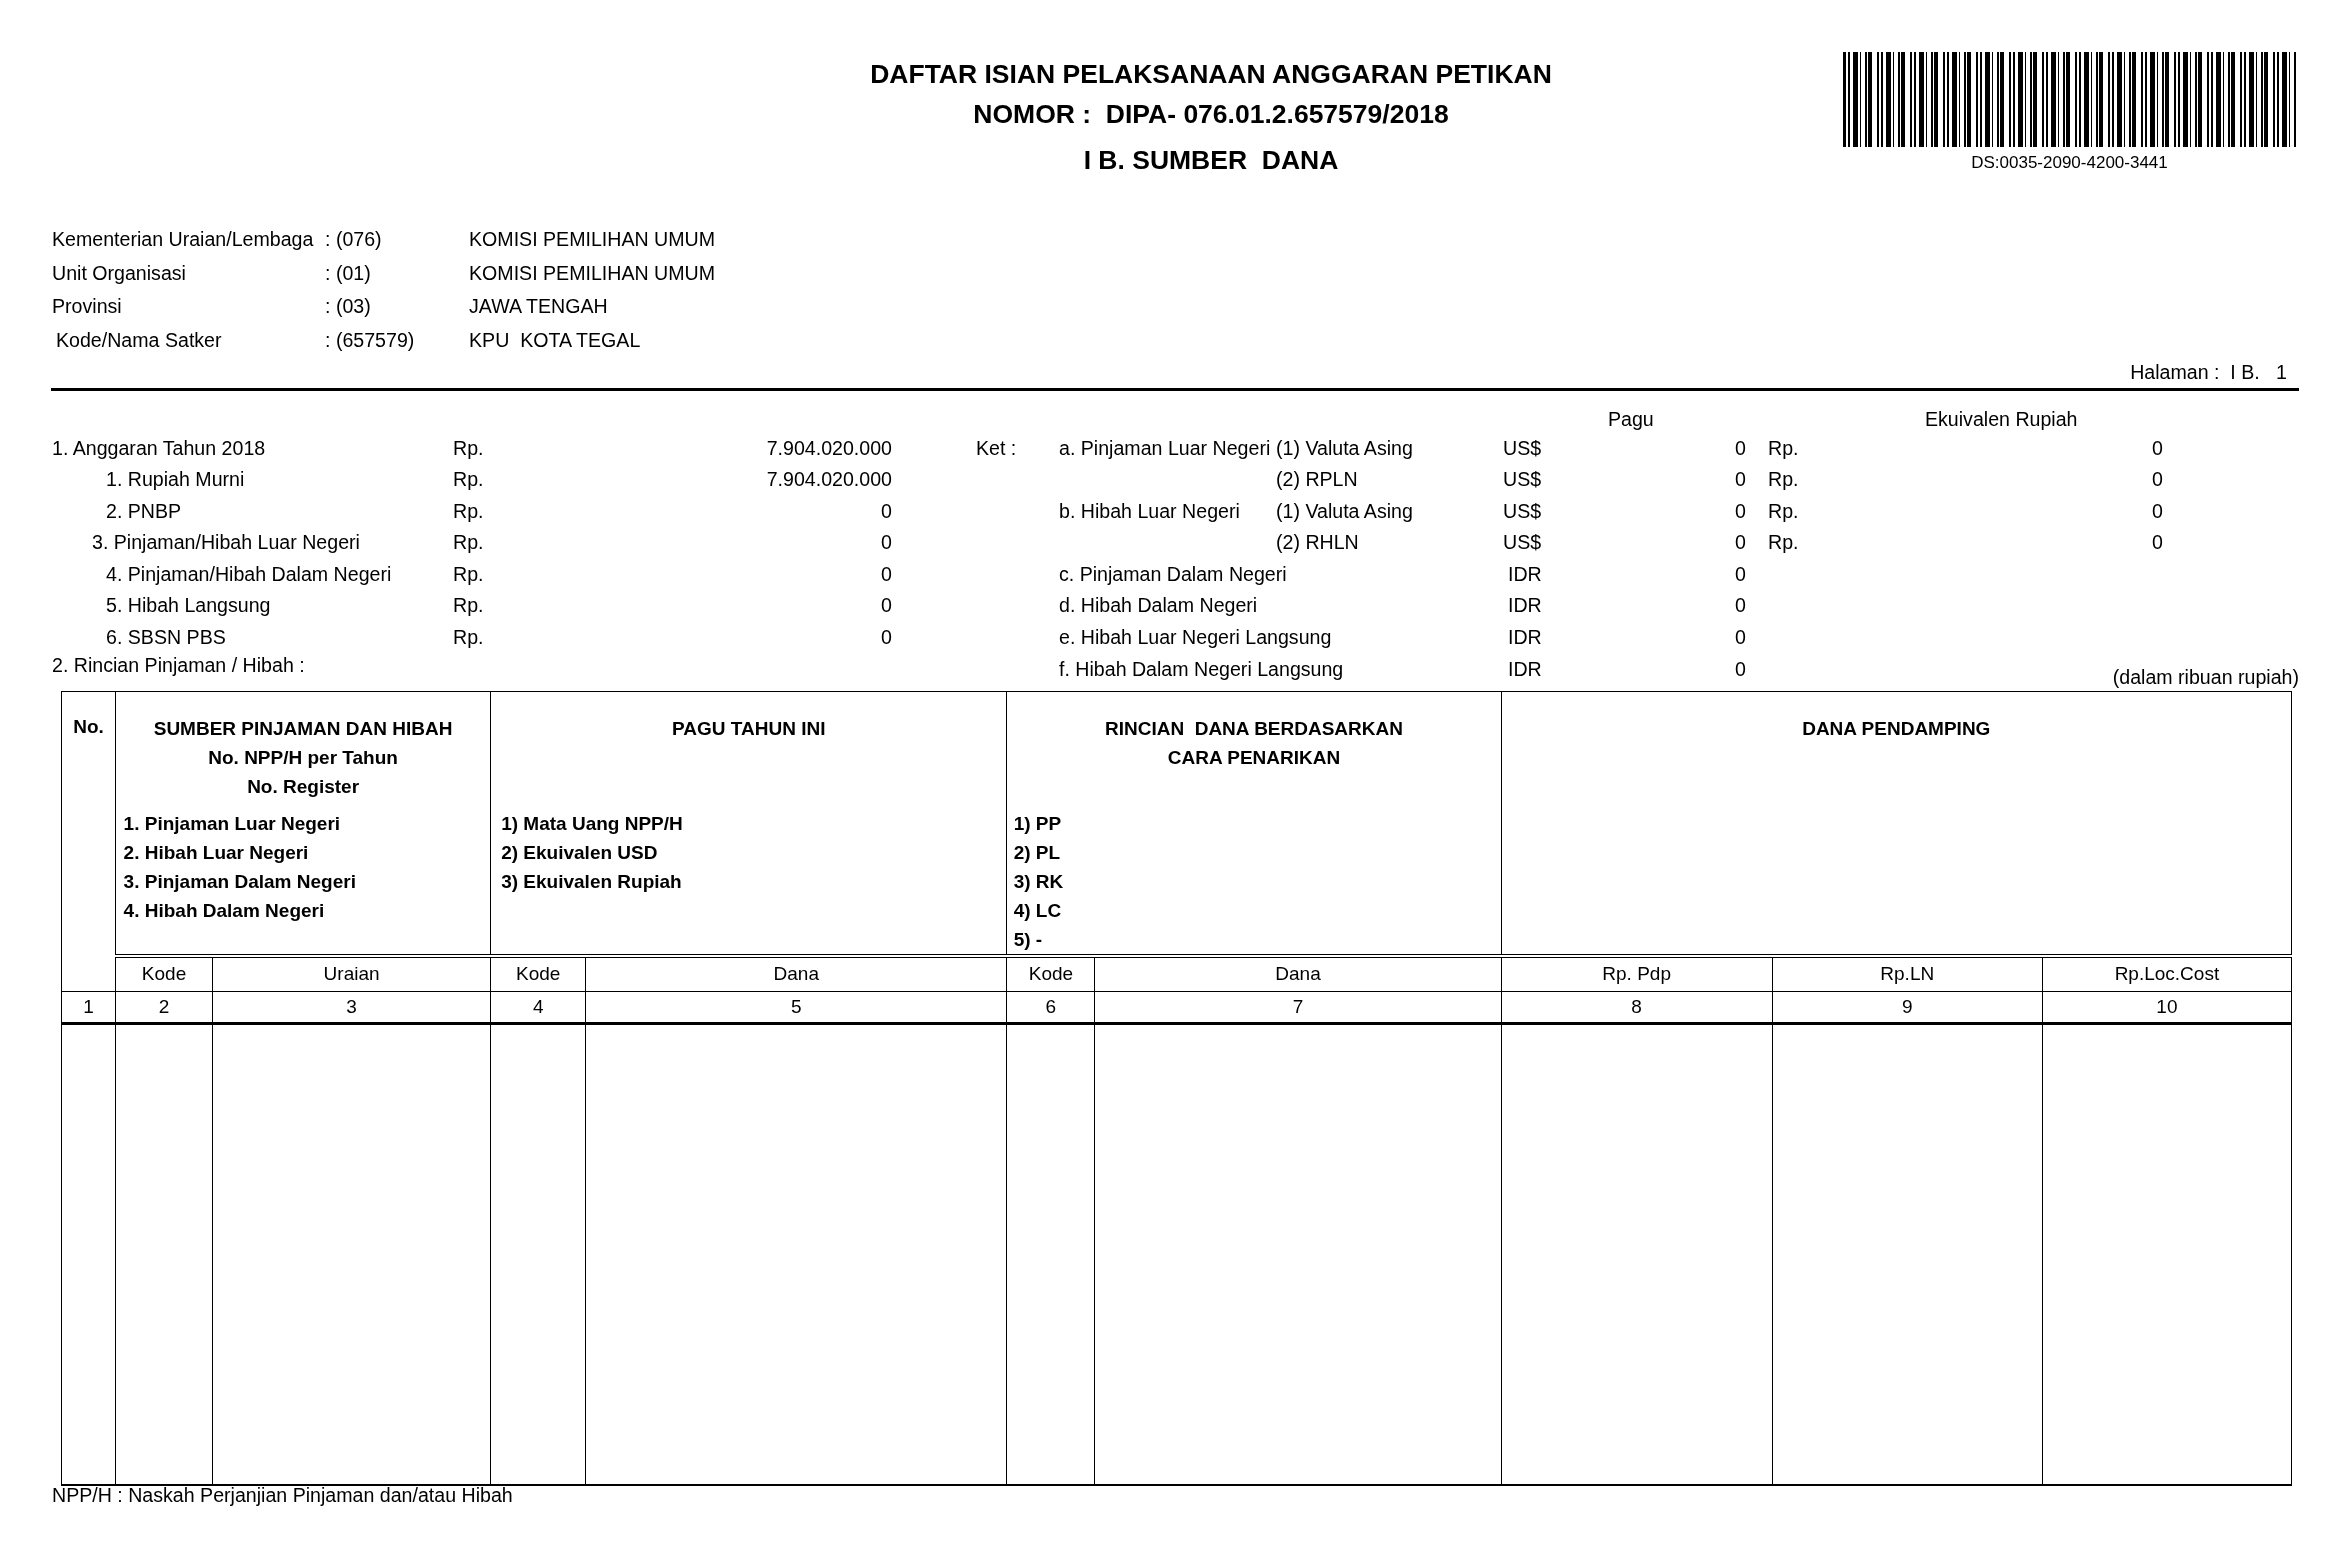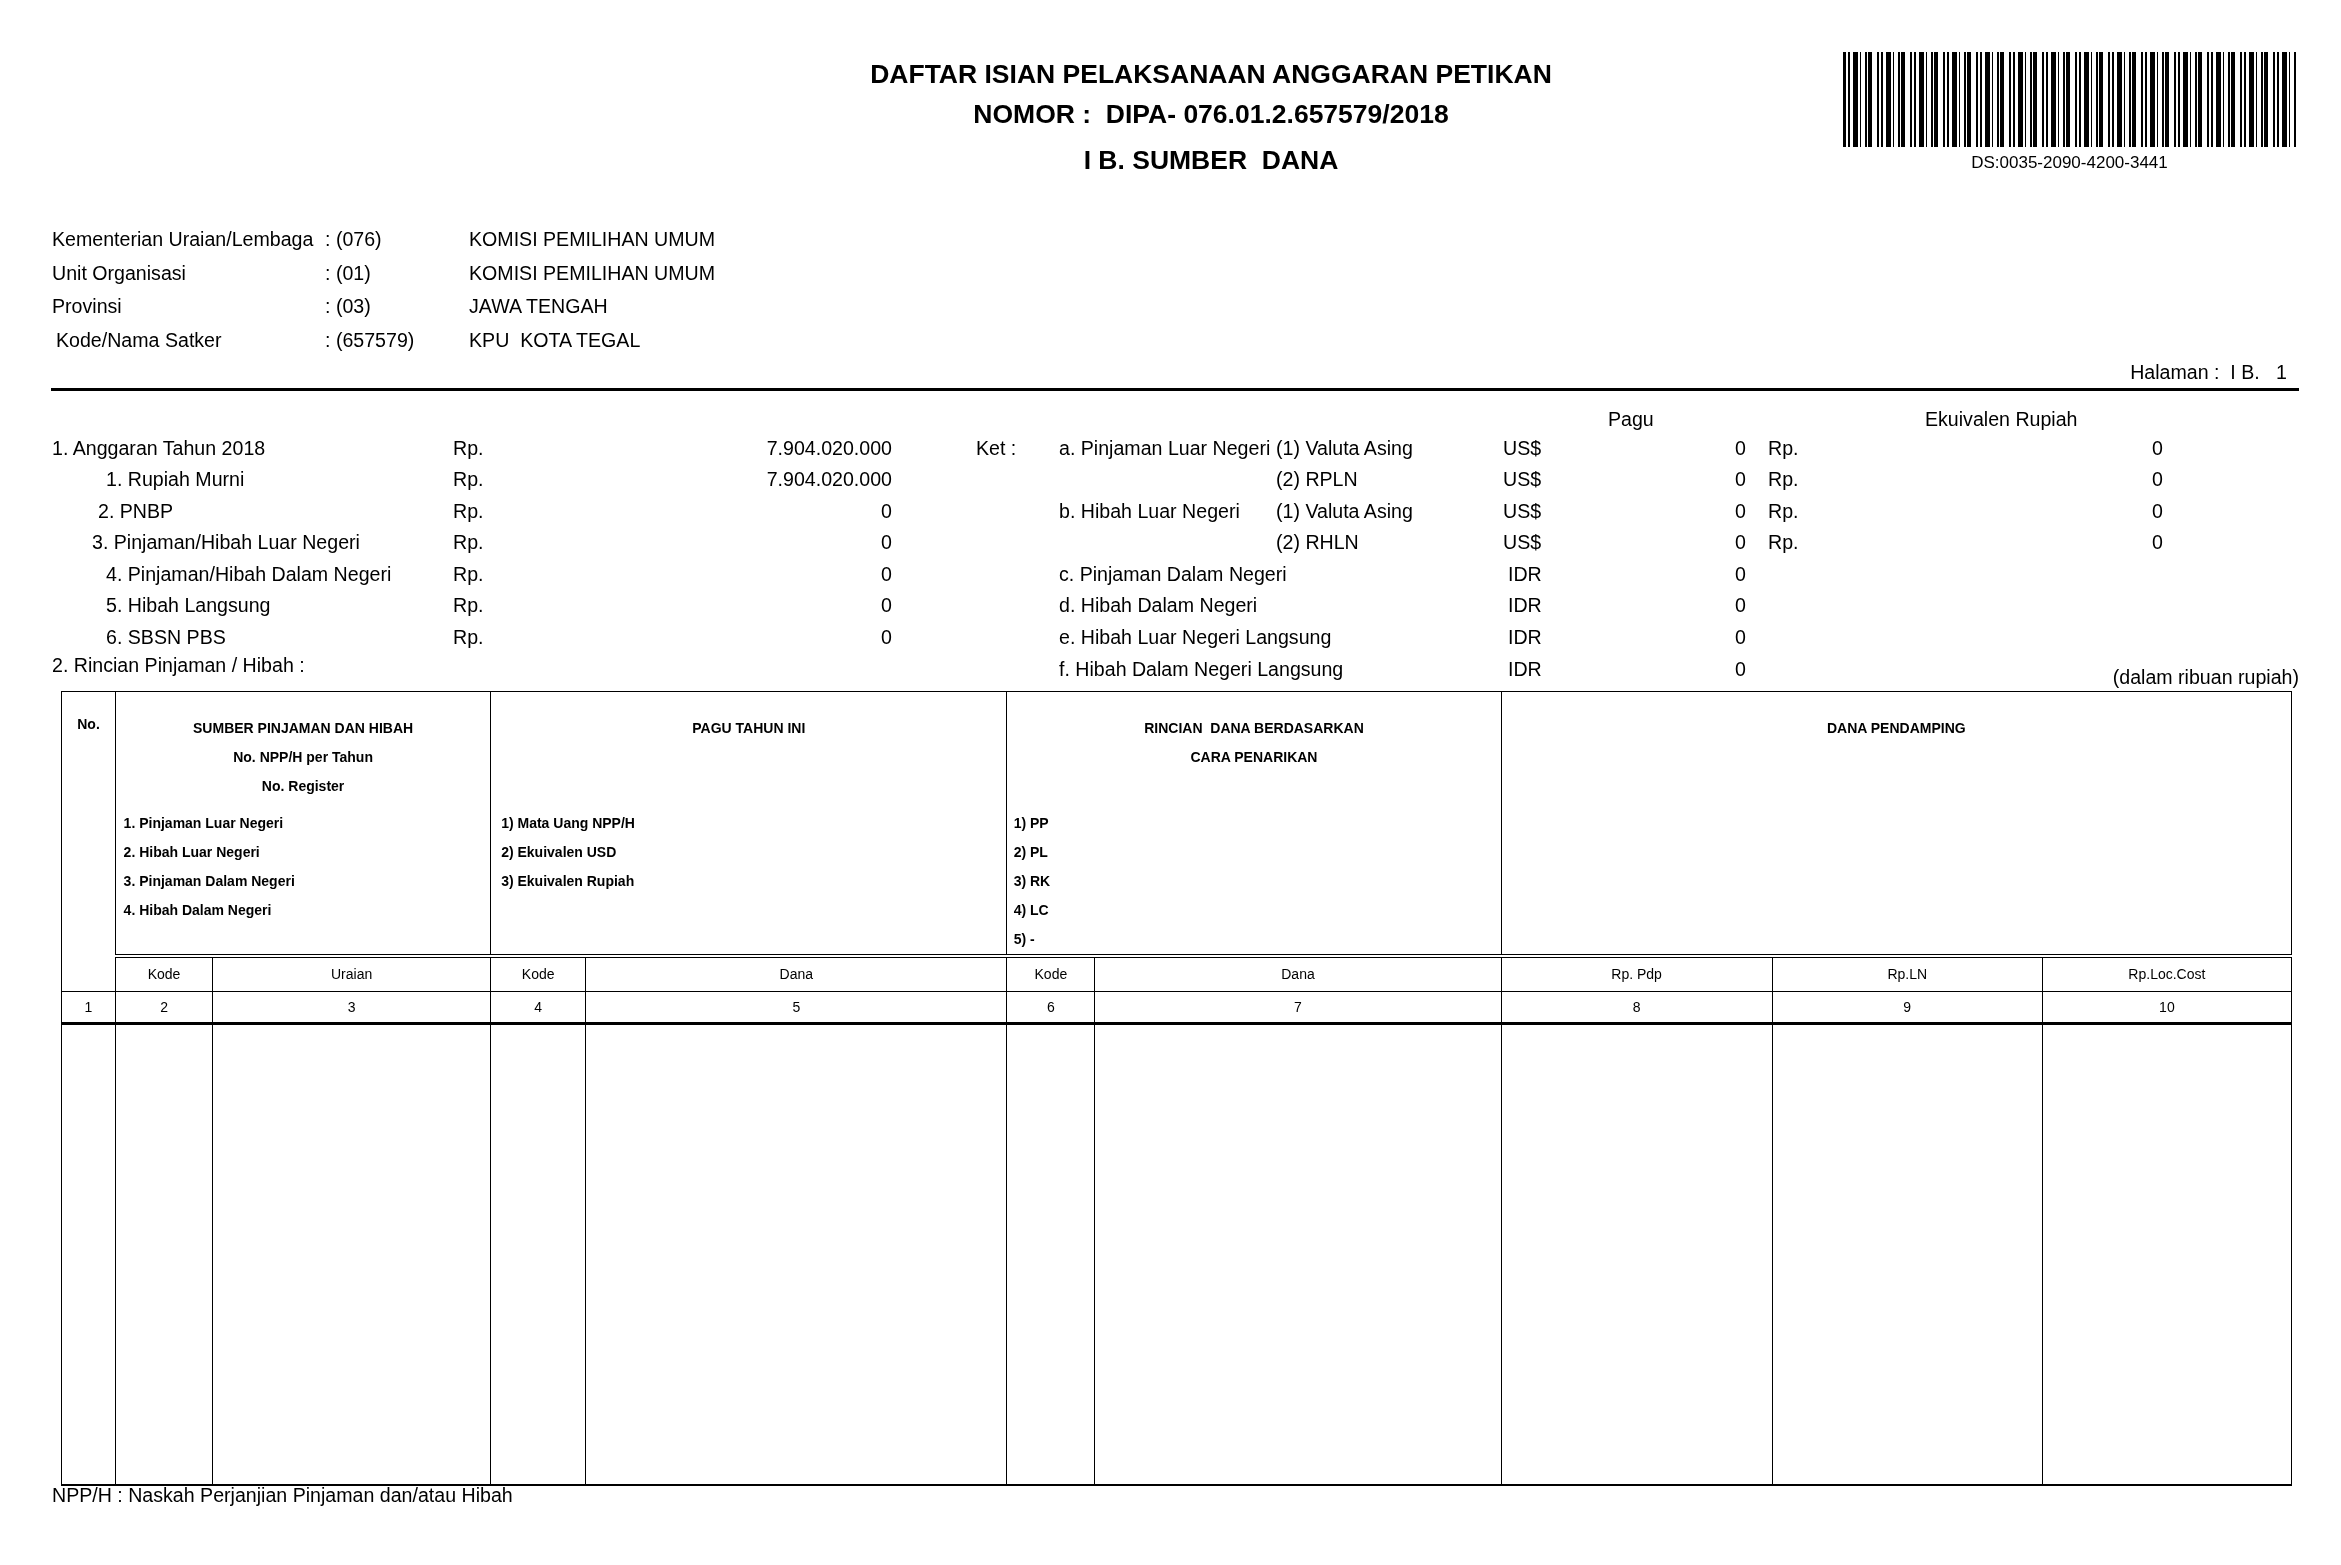--- a/index.html
+++ b/index.html
@@ -29,21 +29,21 @@
       #000 24px 28px, #fff 28px 33px);
     border-left:1.9px solid #000; border-right:1.3px solid #000;
   }
   .barcode-text { position:absolute; left:1843px; top:153px; width:453px; text-align:center; font-size:17px; white-space:pre; }
 
   .hrule { position:absolute; left:51px; top:388px; width:2248px; height:2.5px; background:#000; }
 
   
   table.main {
     position:absolute; left:61px; top:691px; width:2231px;
-    border-collapse:collapse; table-layout:fixed; font-size:14px;
+    border-collapse:collapse; table-layout:fixed; font-size:19px;
     border:1.9px solid #000;
   }
   table.main td { border:1.3px solid #000; padding:0; }
   tr.hdr-tall td { border-bottom:4.4px double #000; vertical-align:top; height:253px; }
   td.no-cell { border-bottom:1.3px solid #000 !important; vertical-align:top; text-align:center; font-weight:bold; padding-top:24px !important; }
   .hd-titles { padding-top:21.5px; height:117px; text-align:center; font-weight:bold; line-height:29px; white-space:pre; }
   .hd-list { font-weight:bold; line-height:29px; text-align:left; white-space:pre; padding-left:7.6px; }
   .pl16 { padding-left:10px; } .pl10 { padding-left:6.3px; }
   tr.hdr-sub td { height:35px; text-align:center; vertical-align:middle; }
   tr.hdr-num td { height:32px; text-align:center; vertical-align:middle; border-bottom:3.2px solid #000; }
@@ -83,21 +83,21 @@
   <div class="hrule"></div>
 
   <div class="abs t31" style="left:52px; top:438px;">1. Anggaran Tahun 2018</div>
   <div class="abs t31" style="left:453px; top:438px;">Rp.</div>
   <div class="abs t31 right" style="left:695px; top:438px; width:197px;">7.904.020.000</div>
 
   <div class="abs t31" style="left:106px; top:469px;">1. Rupiah Murni</div>
   <div class="abs t31" style="left:453px; top:469px;">Rp.</div>
   <div class="abs t31 right" style="left:695px; top:469px; width:197px;">7.904.020.000</div>
 
-  <div class="abs t31" style="left:98px; top:501px;">2. PNBP</div>
+  <div class="abs t31" style="left:106px; top:501px;">2. PNBP</div>
   <div class="abs t31" style="left:453px; top:501px;">Rp.</div>
   <div class="abs t31 right" style="left:695px; top:501px; width:197px;">0</div>
 
   <div class="abs t31" style="left:92px; top:532px;text-align:right;">3. Pinjaman/Hibah Luar Negeri</div>
   <div class="abs t31" style="left:453px; top:532px;">Rp.</div>
   <div class="abs t31 right" style="left:695px; top:532px; width:197px;">0</div>
 
   <div class="abs t31" style="left:106px; top:564px;">4. Pinjaman/Hibah Dalam Negeri</div>
   <div class="abs t31" style="left:453px; top:564px;">Rp.</div>
   <div class="abs t31 right" style="left:695px; top:564px; width:197px;">0</div>

